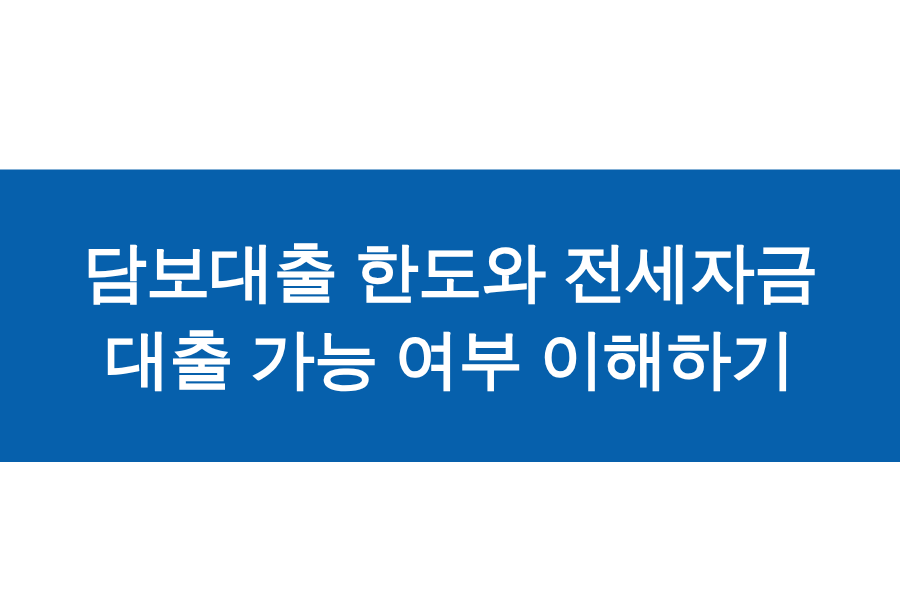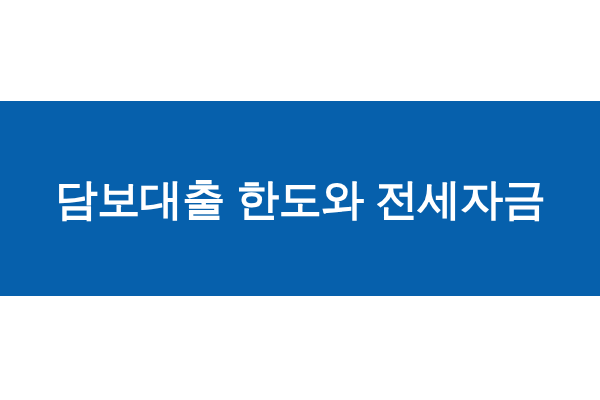--- a/index.html
+++ b/index.html
@@ -14,20 +14,21 @@
     background: #ffffff;
     font-family: "Liberation Sans", "DejaVu Sans", sans-serif;
     overflow: hidden;
   }
 
   #banner-canvas {
     position: relative;
     width: 600px;
     height: 343px;
     background: #ffffff;
+    margin-top: 12px;
   }
 
   
   #banner-band {
     position: absolute;
     left: 0;
     top: 101px;
     width: 600px;
     height: 195px;
     background: #0660AC;
@@ -70,18 +71,19 @@
 </head>
 <body>
 
 <div id="banner-canvas" style="background: rgb(255, 255, 255);">
 
   <div class="banner-margin" id="banner-margin-top"></div>
 
   <div id="banner-band" style="background: rgb(6, 96, 172);">
     <h1 id="banner-headline" style="color: rgb(255, 255, 255);">
       <span class="headline-line">담보대출 한도와 전세자금</span>
+      <span class="headline-line">대출 가능 여부 이해하기</span>
     </h1>
   </div>
 
   <div class="banner-margin" id="banner-margin-bottom"></div>
 
 </div>
 
 </body></html>

